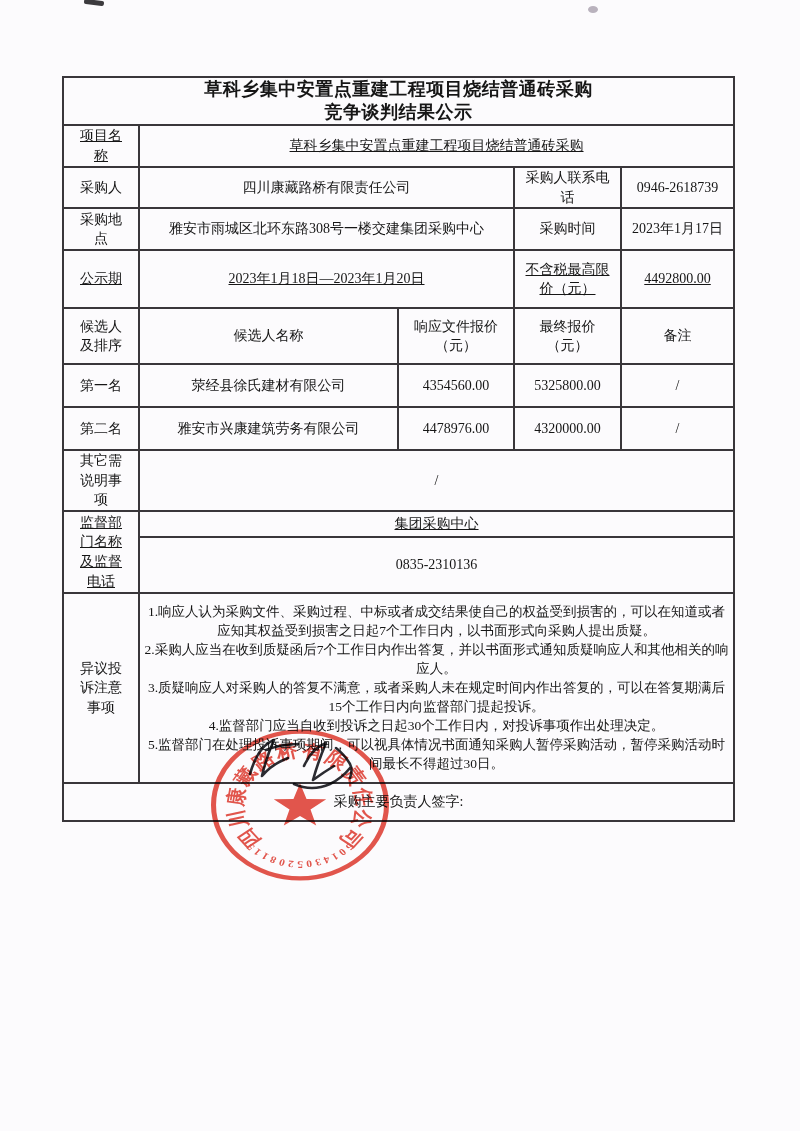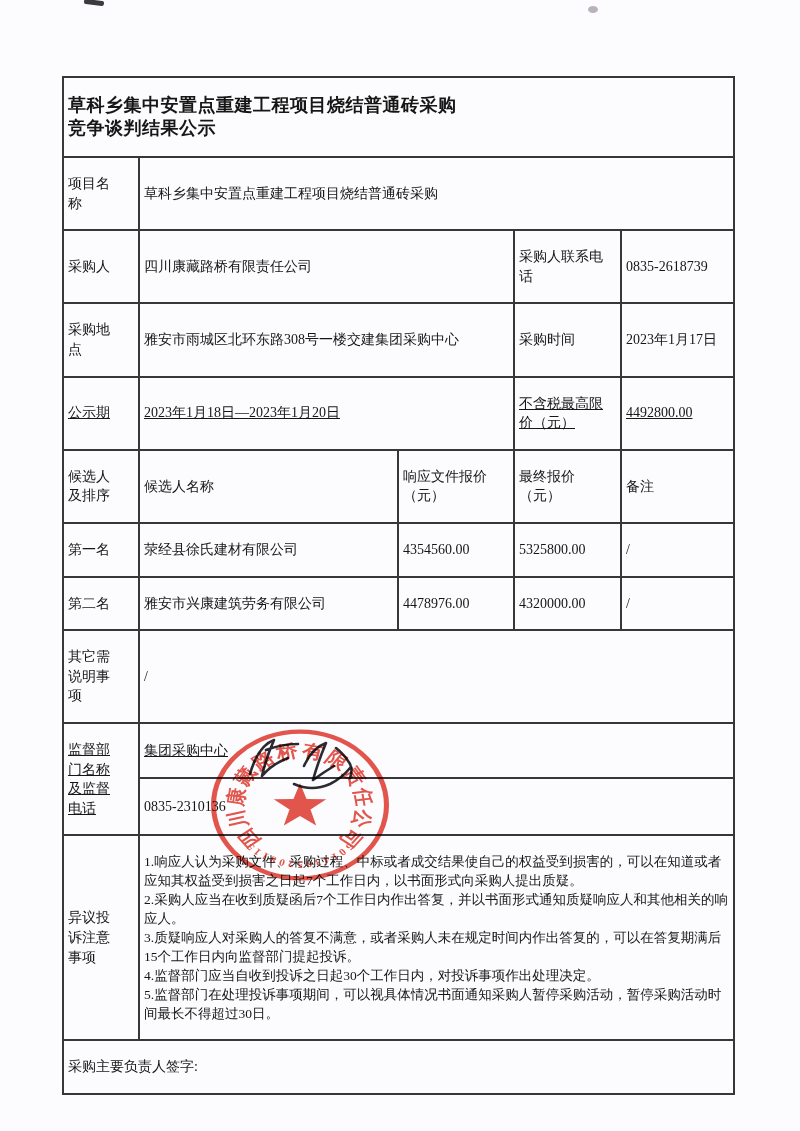--- a/index.html
+++ b/index.html
@@ -14,29 +14,29 @@
             background:#3c3a3e; transform:rotate(7deg); border-radius:2px; }
   .mark-b { position:absolute; left:588px; top:6px; width:10px; height:7px;
             background:#b9b2bd; border-radius:50%; }
 
   table.doc {
     position:absolute; left:62px; top:76px; width:671px;
     border-collapse:collapse; table-layout:fixed;
   }
   table.doc td {
     border:2px solid #39363a;
-    text-align:left; vertical-align:middle;
-    font-size:14px; padding:16px 4px; line-height:1.4;
+    text-align:center; vertical-align:middle;
+    font-size:14px; padding:0 4px; line-height:1.4;
     overflow:hidden;
   }
   .wrap { white-space:pre-line; line-height:1.3; }
   .title-cell { padding:4px 2px; }
   .title-cell div { font-weight:bold; font-size:18px; line-height:23px; letter-spacing:0.5px; }
   tr.h-title  { height:47px; }
-  tr.h-proj   { height:42px; }
+  tr.h-proj   { height:42px;text-decoration:underline; }
   tr.h-purch  { height:34px; }
   tr.h-loc    { height:42px; }
   tr.h-pub    { height:58px;text-decoration:underline; }
   tr.h-chead  { height:56px; }
   tr.h-cand   { height:43px; }
   tr.h-other  { height:54px; }
   tr.h-sup1   { height:26px;text-decoration:underline; }
   tr.h-sup2   { height:56px;border-radius:21px; }
   tr.h-notice { height:190px; }
   tr.h-sig    { height:38px; }
@@ -84,21 +84,21 @@
       <td class="wrap">项目名
 称</td>
       <td colspan="4">草科乡集中安置点重建工程项目烧结普通砖采购</td>
     </tr>
 
     <tr class="h-purch">
       <td>采购人</td>
       <td colspan="2">四川康藏路桥有限责任公司</td>
       <td class="wrap">采购人联系电
 话</td>
-      <td>0835-2618739</td>
+      <td>0946-2618739</td>
     </tr>
 
     <tr class="h-loc">
       <td class="wrap">采购地
 点</td>
       <td colspan="2">雅安市雨城区北环东路308号一楼交建集团采购中心</td>
       <td>采购时间</td>
       <td>2023年1月17日</td>
     </tr>
 

